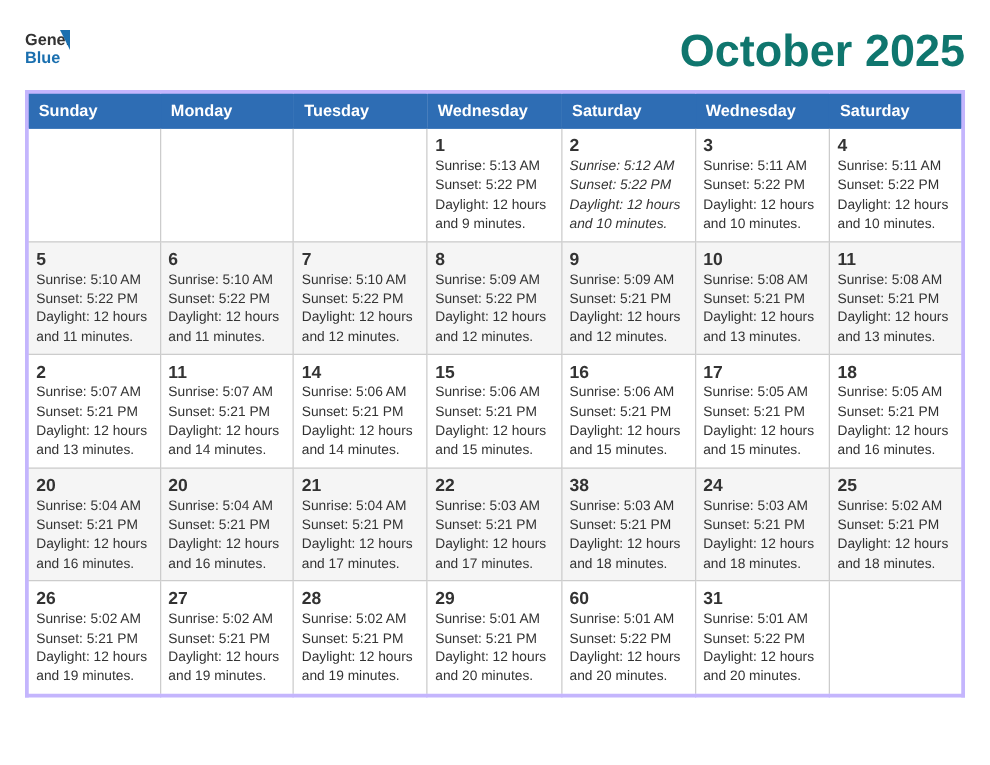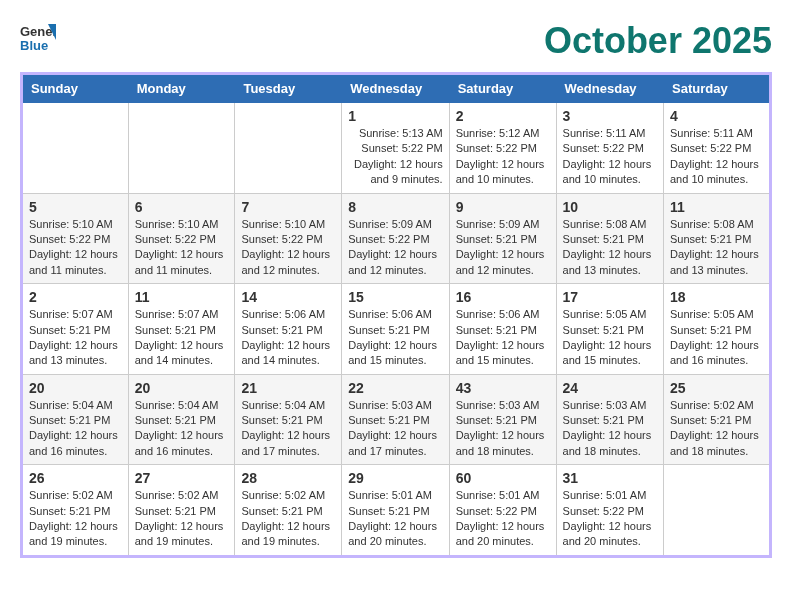--- a/index.html
+++ b/index.html
@@ -107,27 +107,27 @@
         <th>Saturday</th>
       </tr>
   </thead>
   <tbody id="calendar-body">
       <tr>
         <td class="empty-cell"></td>
         <td class="empty-cell"></td>
         <td class="empty-cell"></td>
         <td>
           <span class="day-num">1</span>
-          <div class="day-info" style="white-space: pre-line; text-align: right;">Sunrise: 5:13 AM
+          <div class="day-info" style="white-space: pre-line;">Sunrise: 5:13 AM
 Sunset: 5:22 PM
 Daylight: 12 hours and 9 minutes.</div>
         </td>
         <td>
           <span class="day-num">2</span>
-          <div class="day-info" style="white-space: pre-line;">Sunrise: 5:12 AM
+          <div class="day-info" style="white-space: pre-line; font-style: italic;">Sunrise: 5:12 AM
 Sunset: 5:22 PM
 Daylight: 12 hours and 10 minutes.</div>
         </td>
         <td>
           <span class="day-num">3</span>
           <div class="day-info" style="white-space: pre-line;">Sunrise: 5:11 AM
 Sunset: 5:22 PM
 Daylight: 12 hours and 10 minutes.</div>
         </td>
         <td>
@@ -244,21 +244,21 @@
 Sunset: 5:21 PM
 Daylight: 12 hours and 17 minutes.</div>
         </td>
         <td>
           <span class="day-num">22</span>
           <div class="day-info" style="white-space: pre-line;">Sunrise: 5:03 AM
 Sunset: 5:21 PM
 Daylight: 12 hours and 17 minutes.</div>
         </td>
         <td>
-          <span class="day-num">43</span>
+          <span class="day-num">38</span>
           <div class="day-info" style="white-space: pre-line;">Sunrise: 5:03 AM
 Sunset: 5:21 PM
 Daylight: 12 hours and 18 minutes.</div>
         </td>
         <td>
           <span class="day-num">24</span>
           <div class="day-info" style="white-space: pre-line;">Sunrise: 5:03 AM
 Sunset: 5:21 PM
 Daylight: 12 hours and 18 minutes.</div>
         </td>

